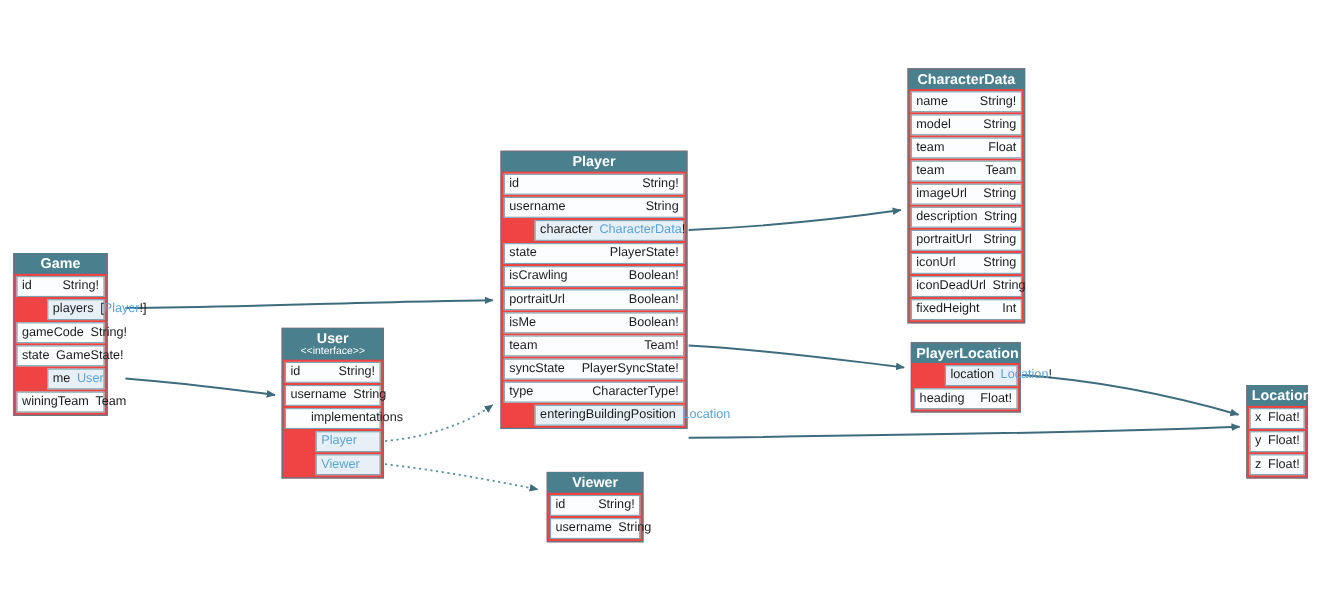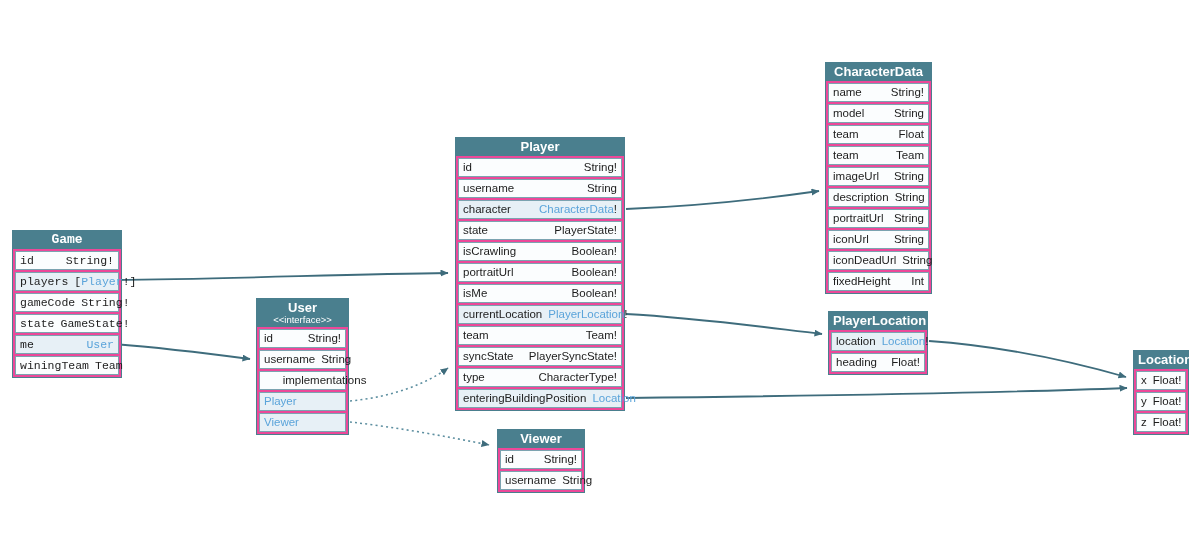--- a/index.html
+++ b/index.html
@@ -11,26 +11,26 @@
     --link-color:#5ba4da;
     --edge-color:#3e6c7c;
     --dotted-color:#5d8fa0;
   }
   html,body{margin:0;padding:0;background:#ffffff;}
   body{width:1200px;height:547px;overflow:hidden;font-family:"Liberation Sans",sans-serif;}
   #canvas{position:relative;width:1200px;height:547px;background:#ffffff;}
   #edges{position:absolute;left:0;top:0;width:1200px;height:547px;z-index:1;}
   #edges path.solid{fill:none;stroke:var(--edge-color);stroke-width:1.8;}
   #edges path.dotted{fill:none;stroke:var(--dotted-color);stroke-width:1.6;stroke-dasharray:2 3.2;}
-  .node{position:absolute;z-index:2;border:1px solid var(--node-border);background:#ec4899;box-sizing:border-box;}
+  .node{position:absolute;z-index:2;border:1px solid var(--node-border);background:#ef4444;box-sizing:border-box;}
   .node-header{background:var(--header-bg);color:#fff;text-align:center;font-size:13px;font-weight:bold;line-height:14px;padding:2px 4px;cursor:pointer;}
   .stereo{display:block;font-size:9.5px;font-weight:normal;line-height:10px;}
   .rows{padding:0 2px 2px;}
   .row{display:flex;justify-content:space-between;gap:6px;margin-top:2px;border:1px solid var(--row-border);background:var(--row-bg);height:17px;line-height:17px;padding:0 4px;font-size:11.5px;white-space:nowrap;cursor:pointer;}
-  .row.linkbg{background:var(--link-row-bg);}
+  .row.linkbg{background:var(--link-row-bg);margin-left:28px;}
   .row.center{justify-content:center;}
   .fname{color:#1c1c1c;}
   .ftype{color:#1c1c1c;}
   .flabel{color:#1c1c1c;margin-left:44px;}
   .t-link{color:var(--link-color);}
   .t-pre,.t-suf{color:#1c1c1c;}
 </style>
 </head>
 <body>
 
@@ -44,21 +44,21 @@
   <path d="M114,280 C230,279 350,274 448,273" class="solid" marker-end="url(#arrow)"></path>
       <path d="M114,344 C165,348 212,354 250,359" class="solid" marker-end="url(#arrow)"></path>
       <path d="M626,209 C700,206 770,198 819,191" class="solid" marker-end="url(#arrow)"></path>
       <path d="M626,314 C700,318 770,328 822,334" class="solid" marker-end="url(#arrow)"></path>
       <path d="M626,398 C800,396 1000,393 1127,388" class="solid" marker-end="url(#arrow)"></path>
       <path d="M929,341 C1000,346 1070,361 1126,377" class="solid" marker-end="url(#arrow)"></path>
       <path d="M350,401 C392,397 426,384 448,368" class="dotted" marker-end="url(#arrow)"></path>
       <path d="M350,422 C395,427 450,437 489,445" class="dotted" marker-end="url(#arrow)"></path>
     </svg>
   <div id="nodes">
-      <div class="node" style="left: 12px; top: 230px; width: 110px; font-family: Liberation Mono, monospace;">
+      <div class="node" style="left: 12px; top: 230px; width: 86px;">
         <div class="node-header"><span>Game</span></div>
         <div class="rows">
           <div class="row">
             <span class="fname">id</span>
             <span class="ftype"><span>String!</span></span>
           </div>
           <div class="row linkbg">
             <span class="fname">players</span>
             <span class="ftype"><span class="t-pre">[</span><span class="t-link">Player</span><span class="t-suf">!]</span></span>
           </div>
@@ -125,24 +125,20 @@
             <span class="fname">isCrawling</span>
             <span class="ftype"><span>Boolean!</span></span>
           </div>
           <div class="row">
             <span class="fname">portraitUrl</span>
             <span class="ftype"><span>Boolean!</span></span>
           </div>
           <div class="row">
             <span class="fname">isMe</span>
             <span class="ftype"><span>Boolean!</span></span>
-          </div>
-          <div class="row linkbg">
-            <span class="fname">currentLocation</span>
-            <span class="ftype"><span class="t-link">PlayerLocation</span><span class="t-suf">!</span></span>
           </div>
           <div class="row">
             <span class="fname">team</span>
             <span class="ftype"><span>Team!</span></span>
           </div>
           <div class="row">
             <span class="fname">syncState</span>
             <span class="ftype"><span>PlayerSyncState!</span></span>
           </div>
           <div class="row">

